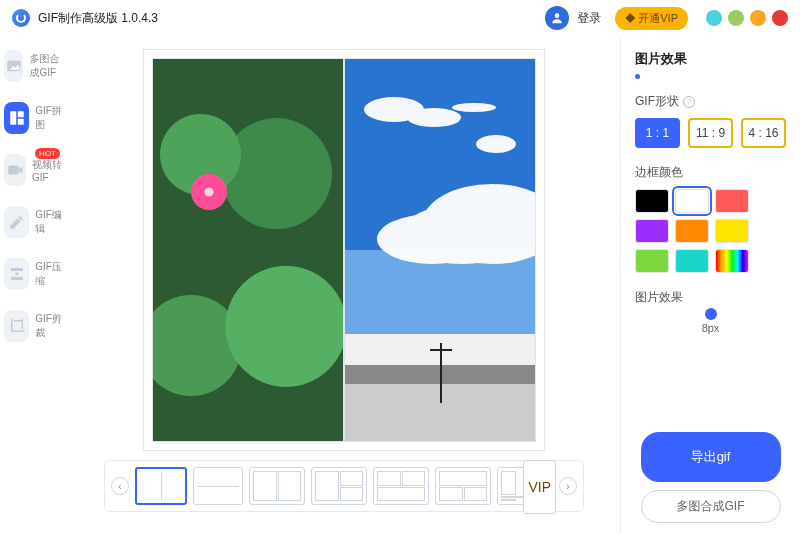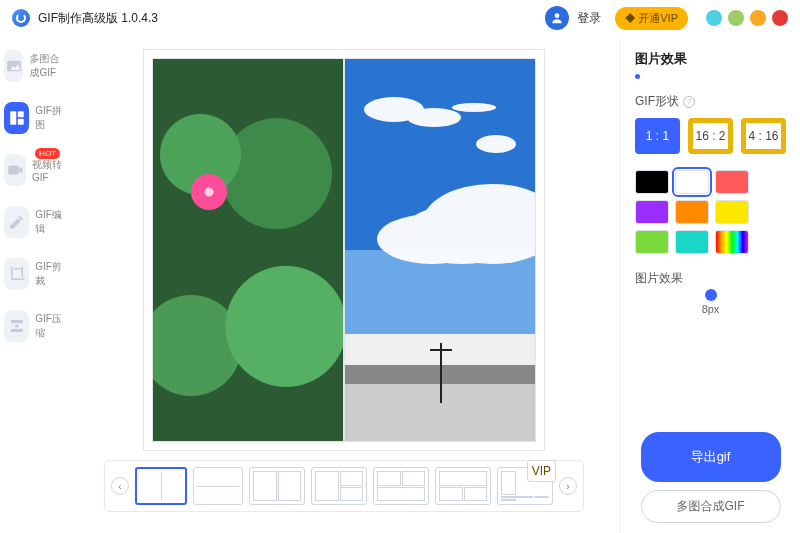--- a/index.html
+++ b/index.html
@@ -49,21 +49,21 @@
 .c2 { top: 10%; left: 10%; width: 60px; height: 25px; box-shadow: 40px 8px 0 -3px #fff, 80px -2px 0 -8px #fff; }
 .c3 { top: 20%; right: 10%; width: 40px; height: 18px; }
 .pole { position: absolute; bottom: 10%; left: 50%; width: 2px; height: 60px; background: #222; }
 .pole::before { content: ""; position: absolute; top: 6px; left: -10px; width: 22px; height: 2px; background: #222; }
 
 .layouts { margin-top: 10px; width: 480px; display: flex; align-items: center; gap: 6px; background: #fff; border: 1px solid #e5e8f0; border-radius: 6px; padding: 6px 6px; }
 .layout-arrow { width: 18px; height: 18px; border: 1px solid #d0d5e2; border-radius: 50%; background: #fff; display: flex; align-items: center; justify-content: center; font-size: 10px; color: #888; cursor: pointer; }
 .layout-list { flex: 1; display: flex; gap: 6px; }
 .layout-item { flex: 1; height: 38px; border: 1px solid #d0d5e2; border-radius: 3px; position: relative; cursor: pointer; background: #fff; }
 .layout-item.active { border: 2px solid #3a62ff; }
-.vip-tag { position: absolute; top: -8px; right: -4px; background: #ffb300; color: #6b4a00; font-size: 12px; padding: 3px 4px; border-radius: 3px; }
+.vip-tag { position: absolute; top: -8px; right: -4px; background: #ffb300; color: #6b4a00; font-size: 14px; padding: 18px 4px; border-radius: 3px; }
 .li1::after { content: ""; position: absolute; top: 3px; bottom: 3px; left: 50%; width: 1px; background: #d0d5e2; }
 .li2::after { content: ""; position: absolute; left: 3px; right: 3px; top: 50%; height: 1px; background: #d0d5e2; }
 .li3 { display: grid; grid-template-columns: 1fr 1fr; gap: 1px; padding: 3px; }
 .li3 span { background: #fff; border: 1px solid #d0d5e2; }
 .li4 { display: grid; grid-template-columns: 1fr 1fr; grid-template-rows: 1fr 1fr; gap: 1px; padding: 3px; }
 .li4 span { background: #fff; border: 1px solid #d0d5e2; }
 .li4 span:first-child { grid-row: 1/3; }
 .li5 { display: grid; grid-template-columns: 1fr 1fr; grid-template-rows: 1fr 1fr; gap: 1px; padding: 3px; }
 .li5 span { background: #fff; border: 1px solid #d0d5e2; }
 .li5 span:last-child { grid-column: 1/3; }
@@ -74,21 +74,21 @@
 .li7 span { background: #fff; border: 1px solid #d0d5e2; }
 .li7 span:first-child { grid-column: 1/3; }
 .li7 span:nth-child(2) { grid-row: 1/3; }
 
 .panel { width: 180px; border-left: 1px solid #eef0f5; padding: 14px 14px 10px 14px; display: flex; flex-direction: column; }
 .panel h3 { font-size: 13px; color: #222; font-weight: 600; margin-bottom: 6px; }
 .dot { width: 5px; height: 5px; background: #3a62ff; border-radius: 50%; margin-bottom: 14px; }
 .section-label { font-size: 12px; color: #555; margin-bottom: 8px; display: flex; align-items: center; gap: 4px; }
 .help { width: 12px; height: 12px; border: 1px solid #bbb; border-radius: 50%; font-size: 8px; color: #bbb; display: inline-flex; align-items: center; justify-content: center; }
 .ratio-row { display: flex; gap: 8px; margin-bottom: 16px; }
-.ratio-btn { flex: 1; border: 5px solid #eab308; background: #fff; font-size: 12px; color: #444; padding: 6px 0; border-radius: 4px; cursor: pointer; }
+.ratio-btn { flex: 1; border: 2px solid #eab308; background: #fff; font-size: 12px; color: #444; padding: 6px 0; border-radius: 4px; cursor: pointer; }
 .ratio-btn.active { background: #3a62ff; color: #fff; border-color: #3a62ff; }
 .colors { display: flex; flex-wrap: wrap; gap: 6px; margin-bottom: 16px; }
 .color-sw { width: 34px; height: 24px; border-radius: 3px; cursor: pointer; border: 1px solid #e0e3eb; }
 .color-sw.sel { outline: 2px solid #3a62ff; outline-offset: 1px; }
 .rainbow { background: linear-gradient(90deg, red, orange, yellow, lime, cyan, blue, magenta); }
 
 .slider-row { display: flex; align-items: center; gap: 8px; flex-direction: column; }
 .slider { flex: 1; height: 4px; background: #e0e3eb; border-radius: 2px; position: relative; }
 .slider-fill { position: absolute; left: 0; top: 0; bottom: 0; width: 12%; background: #3a62ff; border-radius: 2px; }
 .slider-thumb { position: absolute; left: 12%; top: 50%; width: 12px; height: 12px; background: #3a62ff; border-radius: 50%; transform: translate(-50%, -50%); cursor: pointer; }
@@ -160,32 +160,32 @@
           <svg viewBox="0 0 24 24">
             <path d="M3 17l10-10 4 4L7 21H3v-4z"></path>
             <path d="M14 6l4 4 2-2-4-4-2 2z"></path>
           </svg>
         </div>
       <div class="nav-label">GIF编辑</div>
     </div>
     <div class="nav-item">
       <div class="nav-icon">
           <svg viewBox="0 0 24 24">
+            <path d="M4 4h16v4H4zM4 16h16v4H4zM10 10h4v4h-4z"></path>
+          </svg>
+        </div>
+      <div class="nav-label">GIF压缩</div>
+    </div>
+    <div class="nav-item">
+      <div class="nav-icon">
+          <svg viewBox="0 0 24 24">
             <path d="M6 2v16h16v2H6a2 2 0 0 1-2-2V2h2zm12 0h2v14h-2V6H8V4h10V2z"></path>
           </svg>
         </div>
       <div class="nav-label">GIF剪裁</div>
-    </div>
-    <div class="nav-item">
-      <div class="nav-icon">
-          <svg viewBox="0 0 24 24">
-            <path d="M4 4h16v4H4zM4 16h16v4H4zM10 10h4v4h-4z"></path>
-          </svg>
-        </div>
-      <div class="nav-label">GIF压缩</div>
     </div>
   </div>
 
   <div class="canvas-area">
     <div class="preview">
       <div class="img-slot">
         <div class="lotus-leaves"></div>
         <div class="lotus-flower"></div>
       </div>
       <div class="img-slot">
@@ -235,24 +235,25 @@
   <div class="panel">
     <h3>图片效果</h3>
     <div class="dot"></div>
 
     <div class="section-label">
         <span>GIF形状</span>
         <span class="help">?</span>
       </div>
     <div class="ratio-row">
       <button class="ratio-btn active">1 : 1</button>
-      <button class="ratio-btn">16 : 2</button>
+      <button class="ratio-btn">11 : 9</button>
       <button class="ratio-btn">4 : 16</button>
     </div>
 
+    <div class="section-label">边框颜色</div>
     <div class="colors">
       <div class="color-sw" style="background:#000"></div>
       <div class="color-sw sel" style="background:#fff"></div>
       <div class="color-sw" style="background:#ff5a5a"></div>
       <div class="color-sw" style="background:#9b2dff"></div>
       <div class="color-sw" style="background:#ff8a00"></div>
       <div class="color-sw" style="background:#ffe600"></div>
       <div class="color-sw" style="background:#7bd93d"></div>
       <div class="color-sw" style="background:#1ad6c8"></div>
       <div class="color-sw rainbow"></div>

